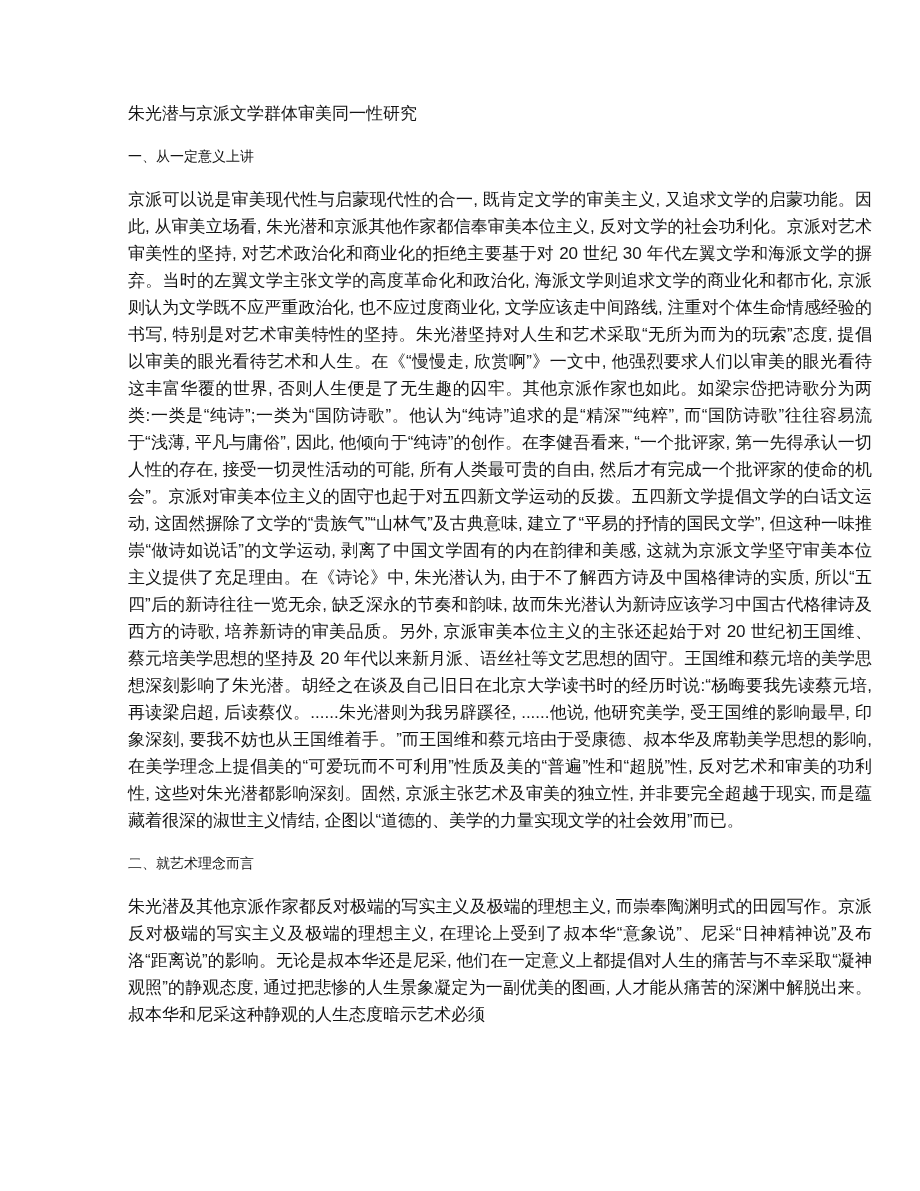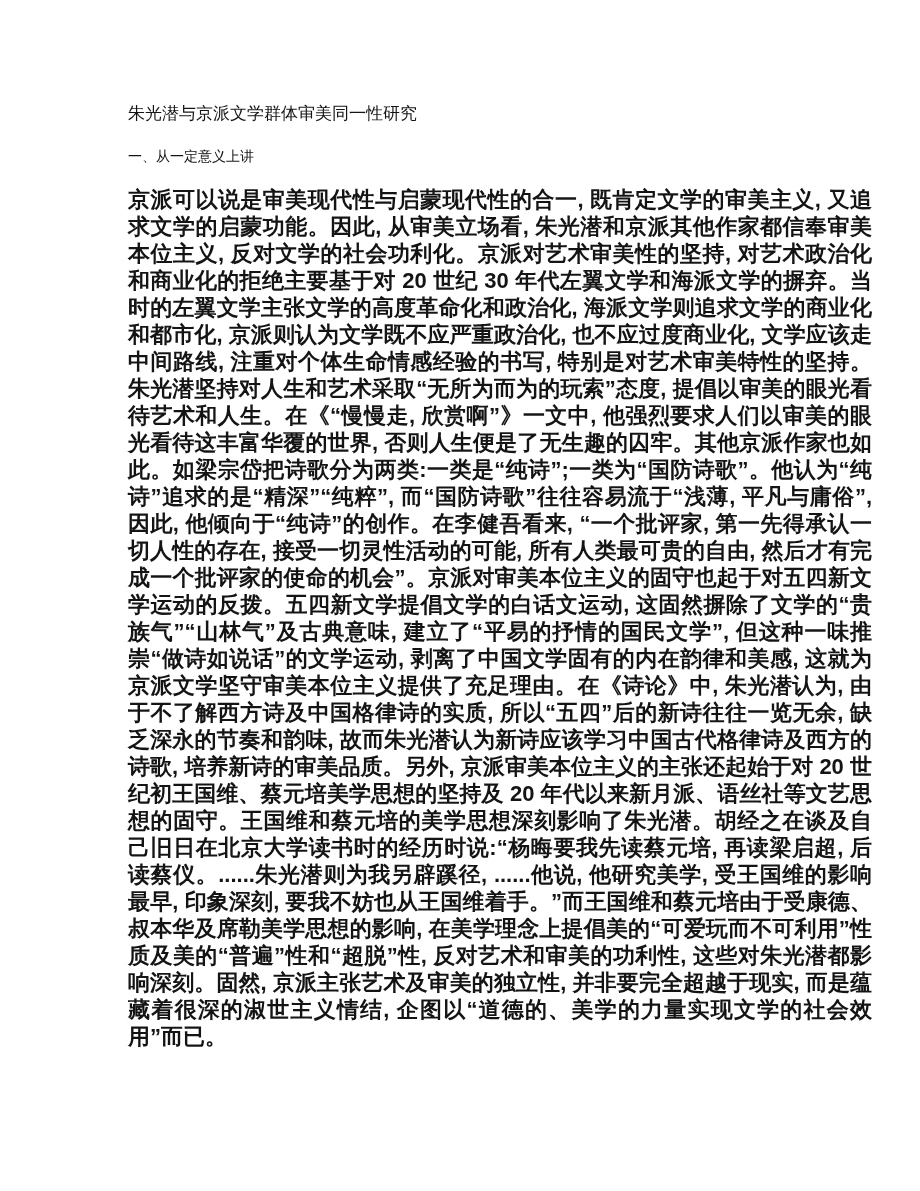--- a/index.html
+++ b/index.html
@@ -28,31 +28,33 @@
       text-align: left;
     }
     .section-heading {
       margin: 0 0 16px 0;
       font-size: 14px;
       font-weight: 400;
       text-align: left;
     }
     .paragraph {
       margin: 0 0 16px 0;
-      font-size: 22px;
-      font-weight: 700;
+      font-size: 17px;
+      font-weight: 400;
       text-align: justify;
       text-justify: inter-ideograph;
       word-break: break-all;
     }
   </style>
 </head>
 <body>
 
 <div class="page">
   <h1 class="doc-title"><span>朱光潜与京派文学群体审美同一性研究</span></h1>
 
   <h2 class="section-heading">一、从一定意义上讲</h2>
 
   <p class="paragraph">京派可以说是审美现代性与启蒙现代性的合一, 既肯定文学的审美主义, 又追求文学的启蒙功能。因此, 从审美立场看, 朱光潜和京派其他作家都信奉审美本位主义, 反对文学的社会功利化。京派对艺术审美性的坚持, 对艺术政治化和商业化的拒绝主要基于对 20 世纪 30 年代左翼文学和海派文学的摒弃。当时的左翼文学主张文学的高度革命化和政治化, 海派文学则追求文学的商业化和都市化, 京派则认为文学既不应严重政治化, 也不应过度商业化, 文学应该走中间路线, 注重对个体生命情感经验的书写, 特别是对艺术审美特性的坚持。朱光潜坚持对人生和艺术采取“无所为而为的玩索”态度, 提倡以审美的眼光看待艺术和人生。在《“慢慢走, 欣赏啊”》一文中, 他强烈要求人们以审美的眼光看待这丰富华覆的世界, 否则人生便是了无生趣的囚牢。其他京派作家也如此。如梁宗岱把诗歌分为两类:一类是“纯诗”;一类为“国防诗歌”。他认为“纯诗”追求的是“精深”“纯粹”, 而“国防诗歌”往往容易流于“浅薄, 平凡与庸俗”, 因此, 他倾向于“纯诗”的创作。在李健吾看来, “一个批评家, 第一先得承认一切人性的存在, 接受一切灵性活动的可能, 所有人类最可贵的自由, 然后才有完成一个批评家的使命的机会”。京派对审美本位主义的固守也起于对五四新文学运动的反拨。五四新文学提倡文学的白话文运动, 这固然摒除了文学的“贵族气”“山林气”及古典意味, 建立了“平易的抒情的国民文学”, 但这种一味推崇“做诗如说话”的文学运动, 剥离了中国文学固有的内在韵律和美感, 这就为京派文学坚守审美本位主义提供了充足理由。在《诗论》中, 朱光潜认为, 由于不了解西方诗及中国格律诗的实质, 所以“五四”后的新诗往往一览无余, 缺乏深永的节奏和韵味, 故而朱光潜认为新诗应该学习中国古代格律诗及西方的诗歌, 培养新诗的审美品质。另外, 京派审美本位主义的主张还起始于对 20 世纪初王国维、蔡元培美学思想的坚持及 20 年代以来新月派、语丝社等文艺思想的固守。王国维和蔡元培的美学思想深刻影响了朱光潜。胡经之在谈及自己旧日在北京大学读书时的经历时说:“杨晦要我先读蔡元培, 再读梁启超, 后读蔡仪。......朱光潜则为我另辟蹊径, ......他说, 他研究美学, 受王国维的影响最早, 印象深刻, 要我不妨也从王国维着手。”而王国维和蔡元培由于受康德、叔本华及席勒美学思想的影响, 在美学理念上提倡美的“可爱玩而不可利用”性质及美的“普遍”性和“超脱”性, 反对艺术和审美的功利性, 这些对朱光潜都影响深刻。固然, 京派主张艺术及审美的独立性, 并非要完全超越于现实, 而是蕴藏着很深的淑世主义情结, 企图以“道德的、美学的力量实现文学的社会效用”而已。</p>
 
+  <h2 class="section-heading">二、就艺术理念而言</h2>
 
+  <p class="paragraph">朱光潜及其他京派作家都反对极端的写实主义及极端的理想主义, 而崇奉陶渊明式的田园写作。京派反对极端的写实主义及极端的理想主义, 在理论上受到了叔本华“意象说”、尼采“日神精神说”及布洛“距离说”的影响。无论是叔本华还是尼采, 他们在一定意义上都提倡对人生的痛苦与不幸采取“凝神观照”的静观态度, 通过把悲惨的人生景象凝定为一副优美的图画, 人才能从痛苦的深渊中解脱出来。叔本华和尼采这种静观的人生态度暗示艺术必须</p>
 </div>
 
 </body></html>

